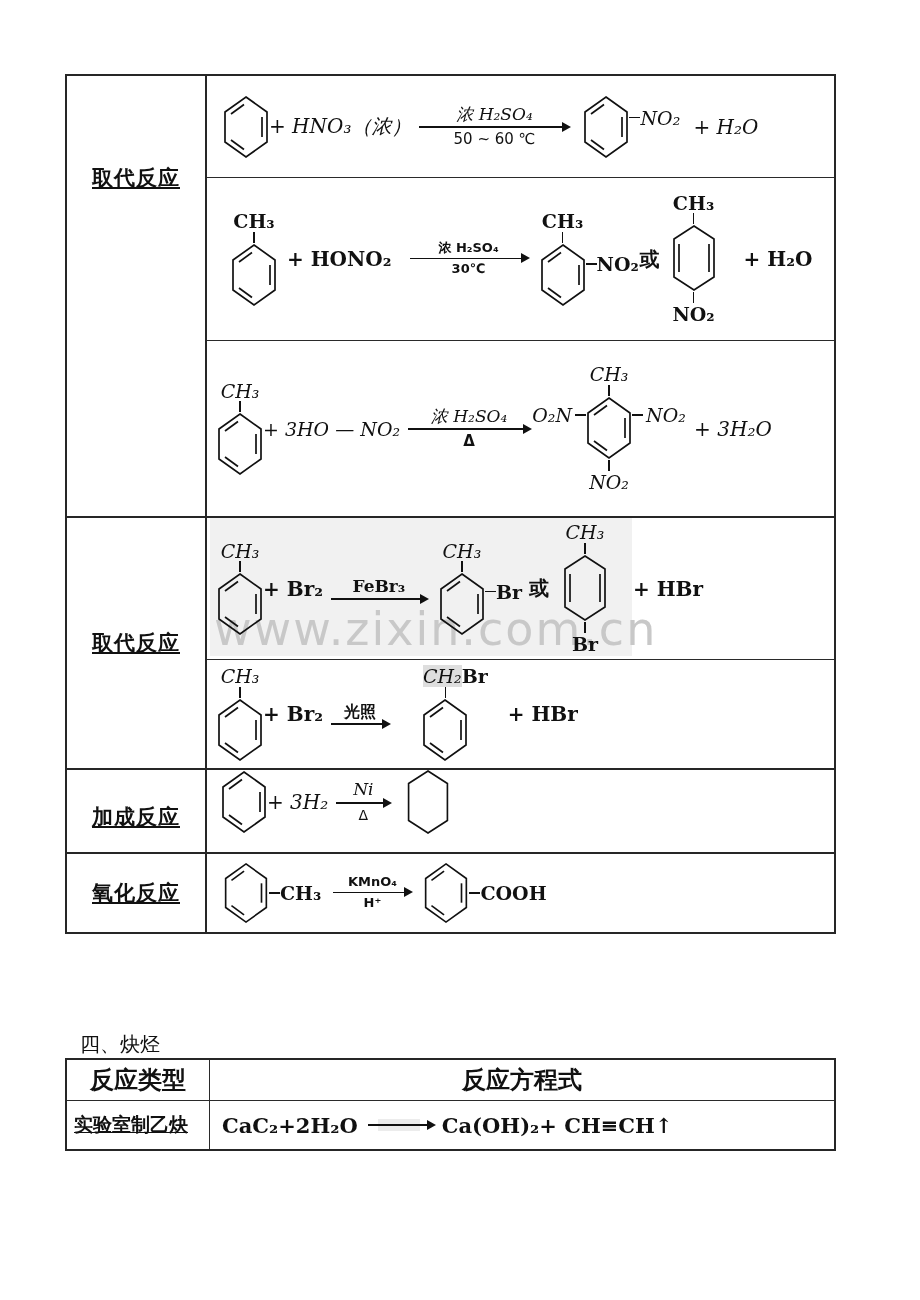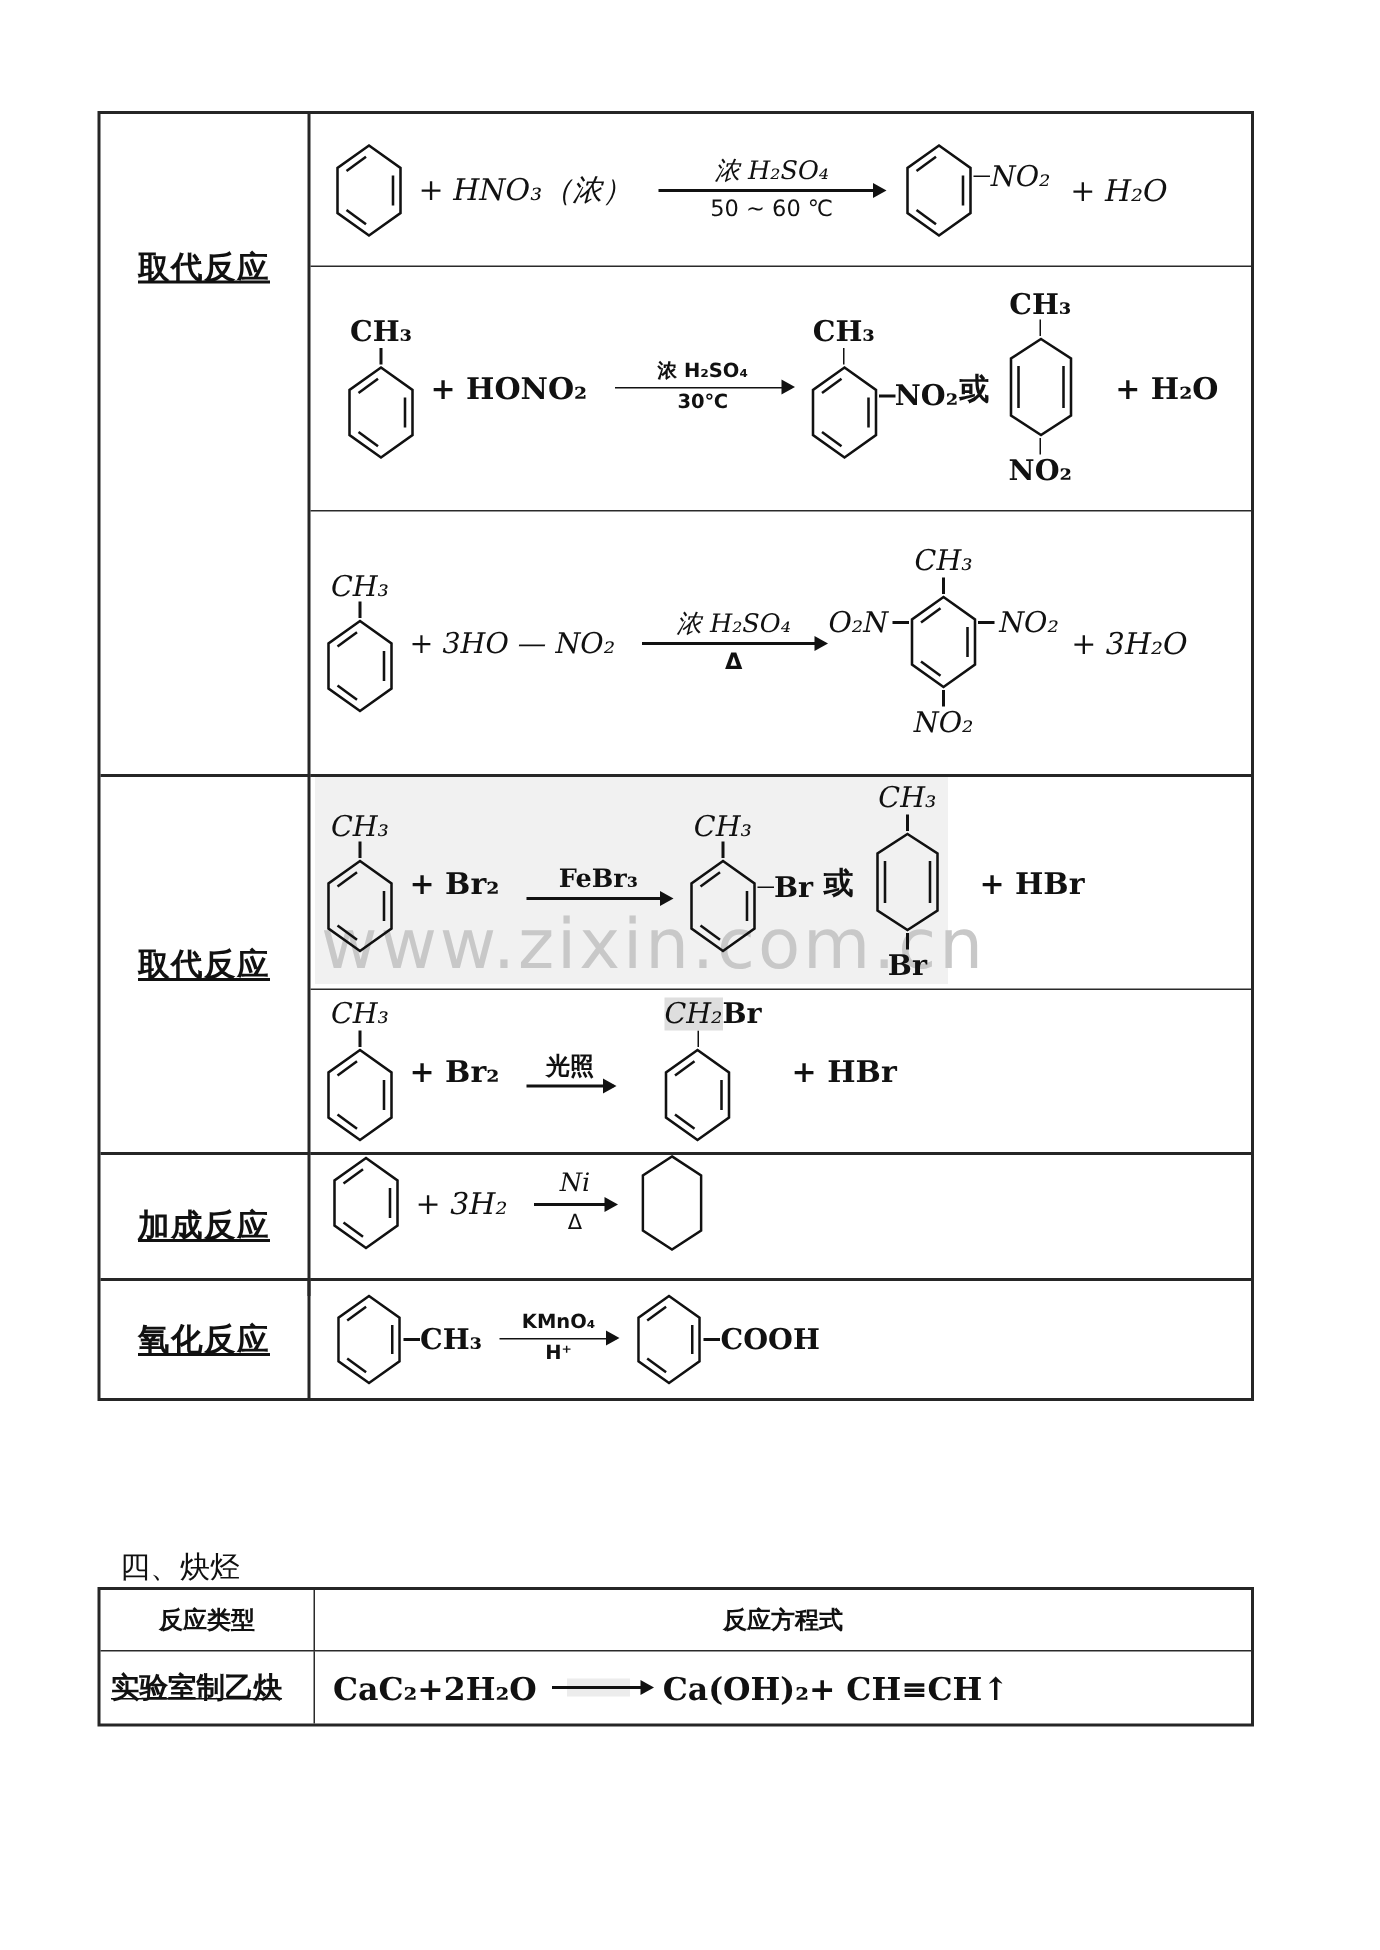--- a/index.html
+++ b/index.html
@@ -52,29 +52,29 @@
   .rxa { display:inline-flex; flex-direction:column; align-items:center; margin:0 8px; flex:0 0 auto; }
   .rxa-top { line-height:1.15; margin-bottom:2px; white-space:nowrap; }
   .rxa-bot { line-height:1.15; margin-top:3px; white-space:nowrap; }
   .rxa-line { position:relative; height:1.8px; background:#111; }
   .rxa-line::after { content:""; position:absolute; right:-2px; top:-4.2px;
       border-left:9px solid #111; border-top:5px solid transparent; border-bottom:5px solid transparent; }
   .w150 { width:150px; } .w118 { width:118px; } .w122 { width:122px; }
   .w96 { width:96px; } .w58 { width:58px; } .w54 { width:54px; } .w78 { width:78px; }
   .cond-i  { font-size:17px; }
   .cond-sb { font-family:"DejaVu Sans", sans-serif; font-weight:bold; font-size:13px; }
-  .plus { margin:0 10px; white-space:nowrap; }
+  .plus { margin:0 0; white-space:nowrap; }
 
   
   .sec4-heading { position:absolute; left:80px; top:1031px; font-size:20px; z-index:2; }
   .tbl-alkyne { position:absolute; left:65px; top:1058px; width:771px; height:93px;
                 border:2px solid #262626; display:grid;
                 grid-template-columns:143px 1fr; grid-template-rows:41px 1fr; z-index:2; }
   .tbl-alkyne > div { display:flex; align-items:center; }
-  .ta-h { justify-content:center; font-weight:bold; font-size:16px; border-bottom:1.5px solid #2a2a2a; }
+  .ta-h { justify-content:center; font-weight:bold; font-size:24px; border-bottom:1.5px solid #2a2a2a; }
   .ta-c1 { border-right:1.5px solid #2a2a2a; }
   .ta-type { font-weight:bold; font-size:19px; padding-left:7px;text-decoration:underline; }
   .ta-eq { padding-left:12px; font-size:21px; }
   .arrow-plain { position:relative; display:inline-block; width:66px; height:1.8px;
                  background:#111; margin:0 8px 0 10px; vertical-align:middle; }
   .arrow-plain::before { content:""; position:absolute; left:10px; top:-5px; width:42px; height:12px; background:#ececec; z-index:-1; }
   .arrow-plain::after { content:""; position:absolute; right:-2px; top:-4.2px;
       border-left:9px solid #111; border-top:5px solid transparent; border-bottom:5px solid transparent; }
 </style>
 </head>

